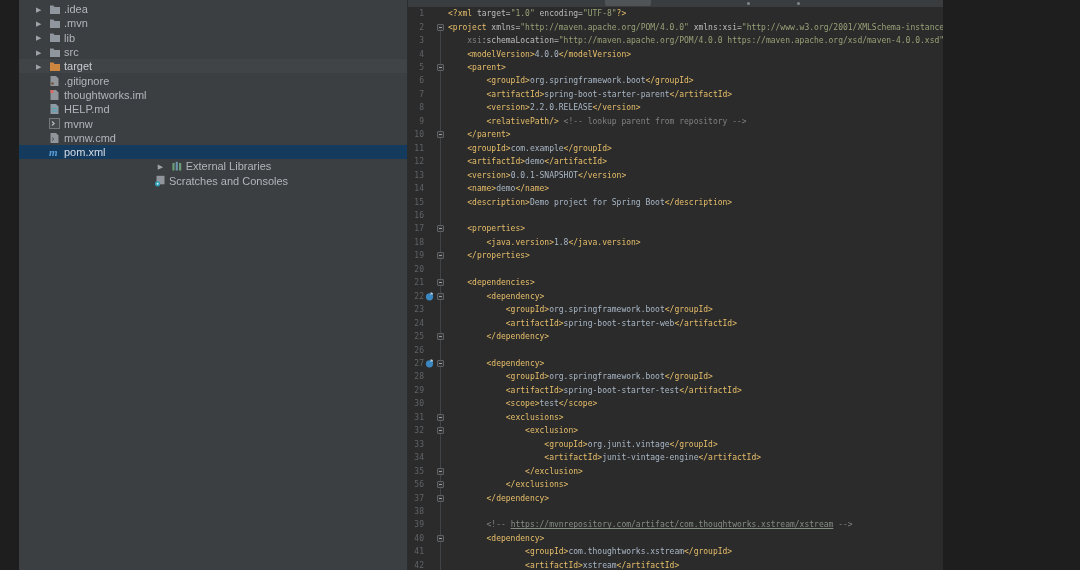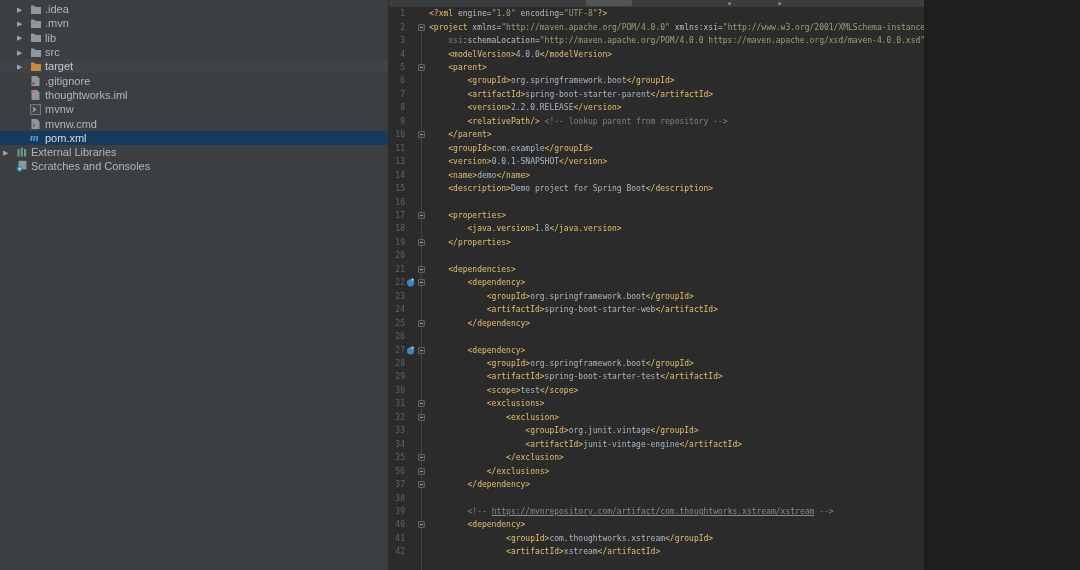--- a/index.html
+++ b/index.html
@@ -1,24 +1,24 @@
 <!DOCTYPE html>
 <html style="--sidebar-bg: #3c3f41; --editor-bg: #2b2b2b; --sel-bg: #143a5e; --hov-bg: #414446; --line-number: #606366; --tree-text: #b0b6bc; --c-tag: #e8bf6a; --c-attr: #bdbdbd; --c-ns: #808080; --c-value: #98a176; --c-text: #a9b7c6; --c-comment: #808080; --c-link: #848c84; --c-plain: #a9b7c6;"><head>
 <meta charset="utf-8">
 <style>
   html,body{margin:0;padding:0;background:#1e1e1e;}
   .app{position:relative;width:924px;height:570px;overflow:hidden;
-       font-family:"Liberation Sans",sans-serif;background:var(--editor-bg);}
+       font-family:"Liberation Sans",sans-serif;background:var(--editor-bg);margin-left:19px;}
   
   .sidebar{position:absolute;left:0;top:0;width:388px;height:570px;
            background:var(--sidebar-bg);border-right:1px solid #2a2d2f;}
   .tree{padding-top:2px;}
   .tree-row{display:flex;align-items:center;height:14.3px;font-size:11px;
             color:var(--tree-text);white-space:nowrap;cursor:pointer;}
-  .tree-row.lvl1{padding-left:3px;}
+  .tree-row.lvl1{padding-left:3px;justify-content:center;}
   .tree-row.lvl2{padding-left:17px;}
   .tree-row.sel{background:var(--sel-bg);color:#d6dde4;}
   .tree-row.hov{background:var(--hov-bg);color:#c7ccd1;align-items:center;}
   .arrow{width:13px;flex:none;font-size:7px;color:#9da3a8;line-height:1;}
   .ticon{width:14px;height:12px;flex:none;display:inline-flex;align-items:center;}
   .tlabel{padding-left:1px;}
   
   .editor{position:absolute;left:389px;top:0;right:0;bottom:0;background:var(--editor-bg);}
   .topstrip{position:absolute;left:0;top:0;right:0;height:7px;background:#3a3d3f;}
   .strip-btn{position:absolute;left:197px;top:0;width:46px;height:6px;
@@ -110,20 +110,31 @@
             <svg width="11" height="12" viewBox="0 0 11 12">
               <path d="M1.5 1h5.5l2.5 2.5V11h-8z" fill="#90969c"></path>
               <rect x="1.5" y="1" width="3" height="3" fill="#d66"></rect>
             </svg>
           </span>
           <span class="tlabel">thoughtworks.iml</span>
         </div>
         <div class="tree-row lvl2">
           <span class="arrow"></span>
           <span class="ticon">
+            <svg width="11" height="12" viewBox="0 0 11 12">
+              <path d="M1.5 1h5.5l2.5 2.5V11h-8z" fill="#8d99a3"></path>
+              <rect x="3" y="5" width="5" height="1" fill="#4aa3b5"></rect>
+              <rect x="3" y="7.5" width="5" height="1" fill="#4aa3b5"></rect>
+            </svg>
+          </span>
+          <span class="tlabel">HELP.md</span>
+        </div>
+        <div class="tree-row lvl2">
+          <span class="arrow"></span>
+          <span class="ticon">
             <svg width="11" height="11" viewBox="0 0 11 11">
               <rect x="0.5" y="0.5" width="10" height="10" fill="#46494b" stroke="#75797c"></rect>
               <path d="M3 3.5l2.2 2L3 7.5" stroke="#b8bec3" fill="none" stroke-width="1.1"></path>
             </svg>
           </span>
           <span class="tlabel">mvnw</span>
         </div>
         <div class="tree-row lvl2">
           <span class="arrow"></span>
           <span class="ticon">
@@ -170,21 +181,21 @@
       <div class="strip-btn"></div>
       <div class="strip-dot" style="left:339px"></div>
       <div class="strip-dot" style="left:389px"></div>
     </div>
     <div class="fold-connector" id="fold-connector" style="top: 28px; bottom: 0px;"></div>
     <div class="code" id="code">
         <div class="code-line">
           <span class="ln">1</span>
           <span class="gslot"></span>
           <span class="fslot"></span>
-          <pre class="ct"><span class="s-tag">&lt;?xml</span><span class="s-attr"> engine=</span><span class="s-value">"1.0"</span><span class="s-attr"> encoding=</span><span class="s-value">"UTF-8"</span><span class="s-tag">?&gt;</span></pre>
+          <pre class="ct"><span class="s-tag">&lt;?xml</span><span class="s-attr"> target=</span><span class="s-value">"1.0"</span><span class="s-attr"> encoding=</span><span class="s-value">"UTF-8"</span><span class="s-tag">?&gt;</span></pre>
         </div>
         <div class="code-line">
           <span class="ln">2</span>
           <span class="gslot"></span>
           <span class="fslot">
             <span class="fold-box"></span>
           </span>
           <pre class="ct"><span class="s-tag">&lt;project</span><span class="s-attr"> xmlns=</span><span class="s-value">"http://maven.apache.org/POM/4.0.0"</span><span class="s-attr"> xmlns:xsi=</span><span class="s-value">"http://www.w3.org/2001/XMLSchema-instance"</span></pre>
         </div>
         <div class="code-line">
@@ -237,20 +248,26 @@
           <span class="fslot">
             <span class="fold-box"></span>
           </span>
           <pre class="ct"><span class="s-plain">    </span><span class="s-tag">&lt;/parent&gt;</span></pre>
         </div>
         <div class="code-line">
           <span class="ln">11</span>
           <span class="gslot"></span>
           <span class="fslot"></span>
           <pre class="ct"><span class="s-plain">    </span><span class="s-tag">&lt;groupId&gt;</span><span class="s-text">com.example</span><span class="s-tag">&lt;/groupId&gt;</span></pre>
+        </div>
+        <div class="code-line">
+          <span class="ln">12</span>
+          <span class="gslot"></span>
+          <span class="fslot"></span>
+          <pre class="ct"><span class="s-plain">    </span><span class="s-tag">&lt;artifactId&gt;</span><span class="s-text">demo</span><span class="s-tag">&lt;/artifactId&gt;</span></pre>
         </div>
         <div class="code-line">
           <span class="ln">13</span>
           <span class="gslot"></span>
           <span class="fslot"></span>
           <pre class="ct"><span class="s-plain">    </span><span class="s-tag">&lt;version&gt;</span><span class="s-text">0.0.1-SNAPSHOT</span><span class="s-tag">&lt;/version&gt;</span></pre>
         </div>
         <div class="code-line">
           <span class="ln">14</span>
           <span class="gslot"></span>

